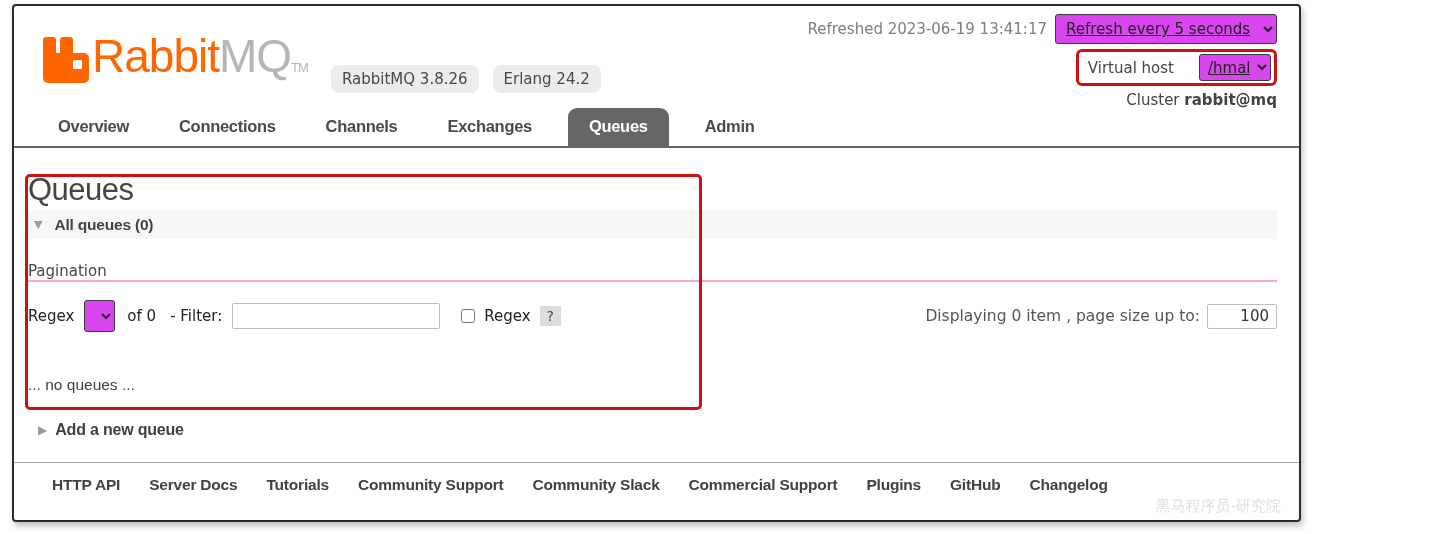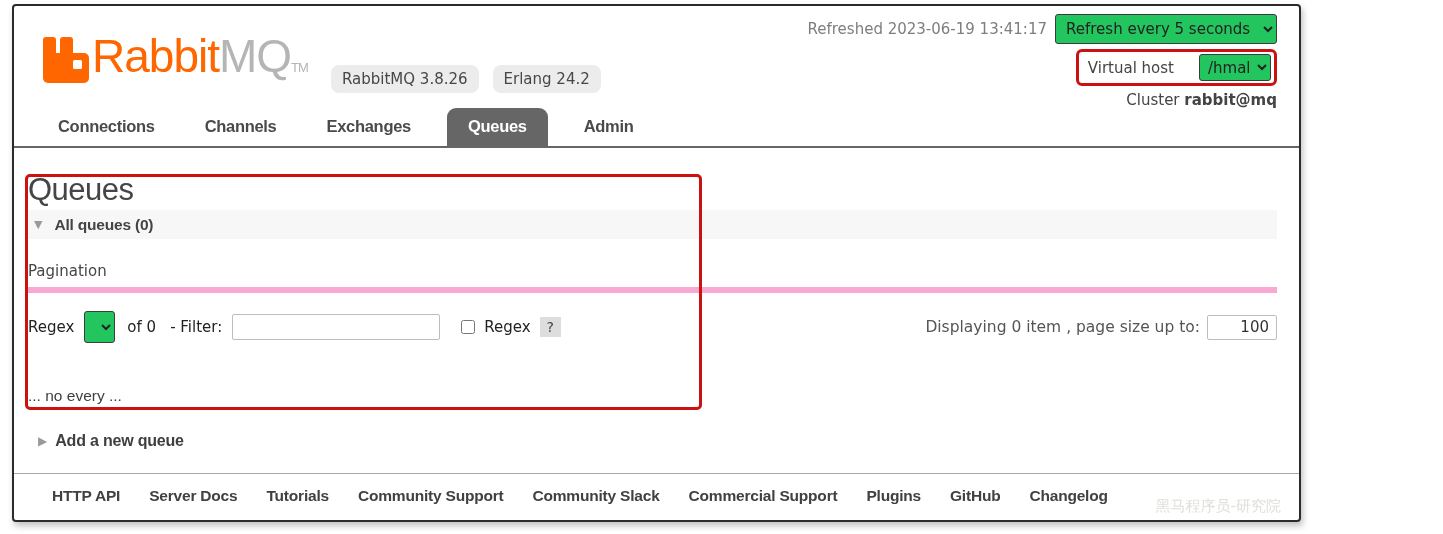--- a/index.html
+++ b/index.html
@@ -20,22 +20,22 @@
   .brand { font-family:"Liberation Sans",sans-serif; font-size:46px; letter-spacing:-1px; line-height:52px; }
   .brand .rabbit { color:#ff6600; }
   .brand .mq { color:#b5b5b5; }
   .brand .tm { font-size:13px; color:#b5b5b5; vertical-align:baseline; }
   .badges { display:inline-flex; gap:14px; margin:28px 0 0 18px; }
   .badge { background:#ececec; color:#474747; border-radius:8px; padding:5px 11px; font-size:15px; }
 
   .top-right { position:absolute; top:8px; right:22px; text-align:right; }
   .tr-row { display:flex; justify-content:flex-end; align-items:center; margin-bottom:5px; }
   .refreshed { color:#7e7e7e; font-size:15px; margin-right:8px; }
-  select { font-family:"DejaVu Sans",sans-serif; background:#22c55e; color:#222;
-           border:1px solid #3c3c3c; border-radius:3px; }
+  select { font-family:"DejaVu Sans",sans-serif; background:#d946ef; color:#222;
+           border:1px solid #3c3c3c; border-radius:3px;text-decoration:underline; }
   .refresh-select { font-size:15px; padding:4px 6px; width:222px; height:30px; }
   .vhost-wrap { display:inline-flex; align-items:center; gap:25px;
                 border:3px solid #cc1111; border-radius:6px; padding:2px 3px 2px 9px; }
   .vhost-label { color:#444; font-size:15px; }
   .vhost-select { font-size:15px; padding:2px 4px; height:27px; width:72px; }
   .kv { color:#444; font-size:15px; }
   .kv b { font-weight:bold; }
   .logout-btn { background:#757575; color:#fff; border:none; border-radius:5px;
                 font-size:14px; padding:4px 13px; margin-left:9px; cursor:pointer;
                 font-family:"DejaVu Sans",sans-serif; }
@@ -52,21 +52,21 @@
   .main { position:relative; padding:0 22px 0 14px; }
   .page-title { font-family:"Liberation Sans",sans-serif; letter-spacing:-0.5px;
                 font-weight:400; font-size:31px; color:#454545; margin-top:24px; line-height:36px; }
   .section-bar { display:flex; align-items:center; background:#f7f7f7;
                  height:29px; margin-top:2px; padding-left:6px; cursor:pointer; }
   .tri-down { color:#9a9a9a; font-size:11px; margin-right:12px; }
   .section-bar-label { font-family:"Liberation Sans",sans-serif; letter-spacing:-0.2px;
                        font-weight:bold; font-size:15.5px; color:#444; }
 
   .pagination-title { color:#464646; font-size:15px; font-weight:400;
-                      margin-top:23px; padding-bottom:7px; border-bottom:6px solid #f9a8d4; }
+                      margin-top:23px; border-bottom:2px solid #f9a8d4; }
 
   .pag-row { display:flex; align-items:center; margin-top:17px; height:34px; }
   .pag-label { color:#222; font-size:15px; }
   .page-select { width:31px; height:32px; margin:0 12px 0 10px; }
   .of-label { color:#222; font-size:15px; margin-right:14px; }
   .filter-label { color:#222; font-size:15px; margin-right:10px; }
   .filter-input { width:208px; height:26px; border:1px solid #bdbdbd; border-radius:2px;
                   font-size:14px; padding:0 6px; font-family:"DejaVu Sans",sans-serif; }
   .regex-checkbox { width:14px; height:14px; margin:0 9px 0 21px; }
   .regex-label { color:#222; font-size:15px; }
@@ -135,20 +135,21 @@
           </select>
         </span>
       </div>
       <div class="tr-row">
         <span class="kv"><span>Cluster</span>&nbsp;<b>rabbit@mq</b></span>
       </div>
     </div>
   </div>
 
   <div class="tabs">
+    <div class="tab">Overview</div>
     <div class="tab">Connections</div>
     <div class="tab">Channels</div>
     <div class="tab">Exchanges</div>
     <div class="tab active">Queues</div>
     <div class="tab">Admin</div>
   </div>
 
   <div class="main">
     <h1 class="page-title">Queues</h1>
 
@@ -166,21 +167,21 @@
       <span class="filter-label">- Filter:</span>
       <input class="filter-input" type="text" value="" style="">
       <input class="regex-checkbox" type="checkbox" style="">
       <span class="regex-label">Regex</span>
       <span class="help-badge">?</span>
       <span class="pag-spacer"></span>
       <span class="displaying-label">Displaying 0 item , page size up to:</span>
       <input class="pagesize-input" type="text" value="100" style="">
     </div>
 
-    <div class="empty-msg">... no every ...</div>
+    <div class="empty-msg">... no queues ...</div>
 
     <div class="add-queue-row">
       <span class="tri-right">▶</span>
       <span class="add-queue-label">Add a new queue</span>
     </div>
   </div>
 
   <div class="annotation-queues"></div>
 
   <div class="footer">

